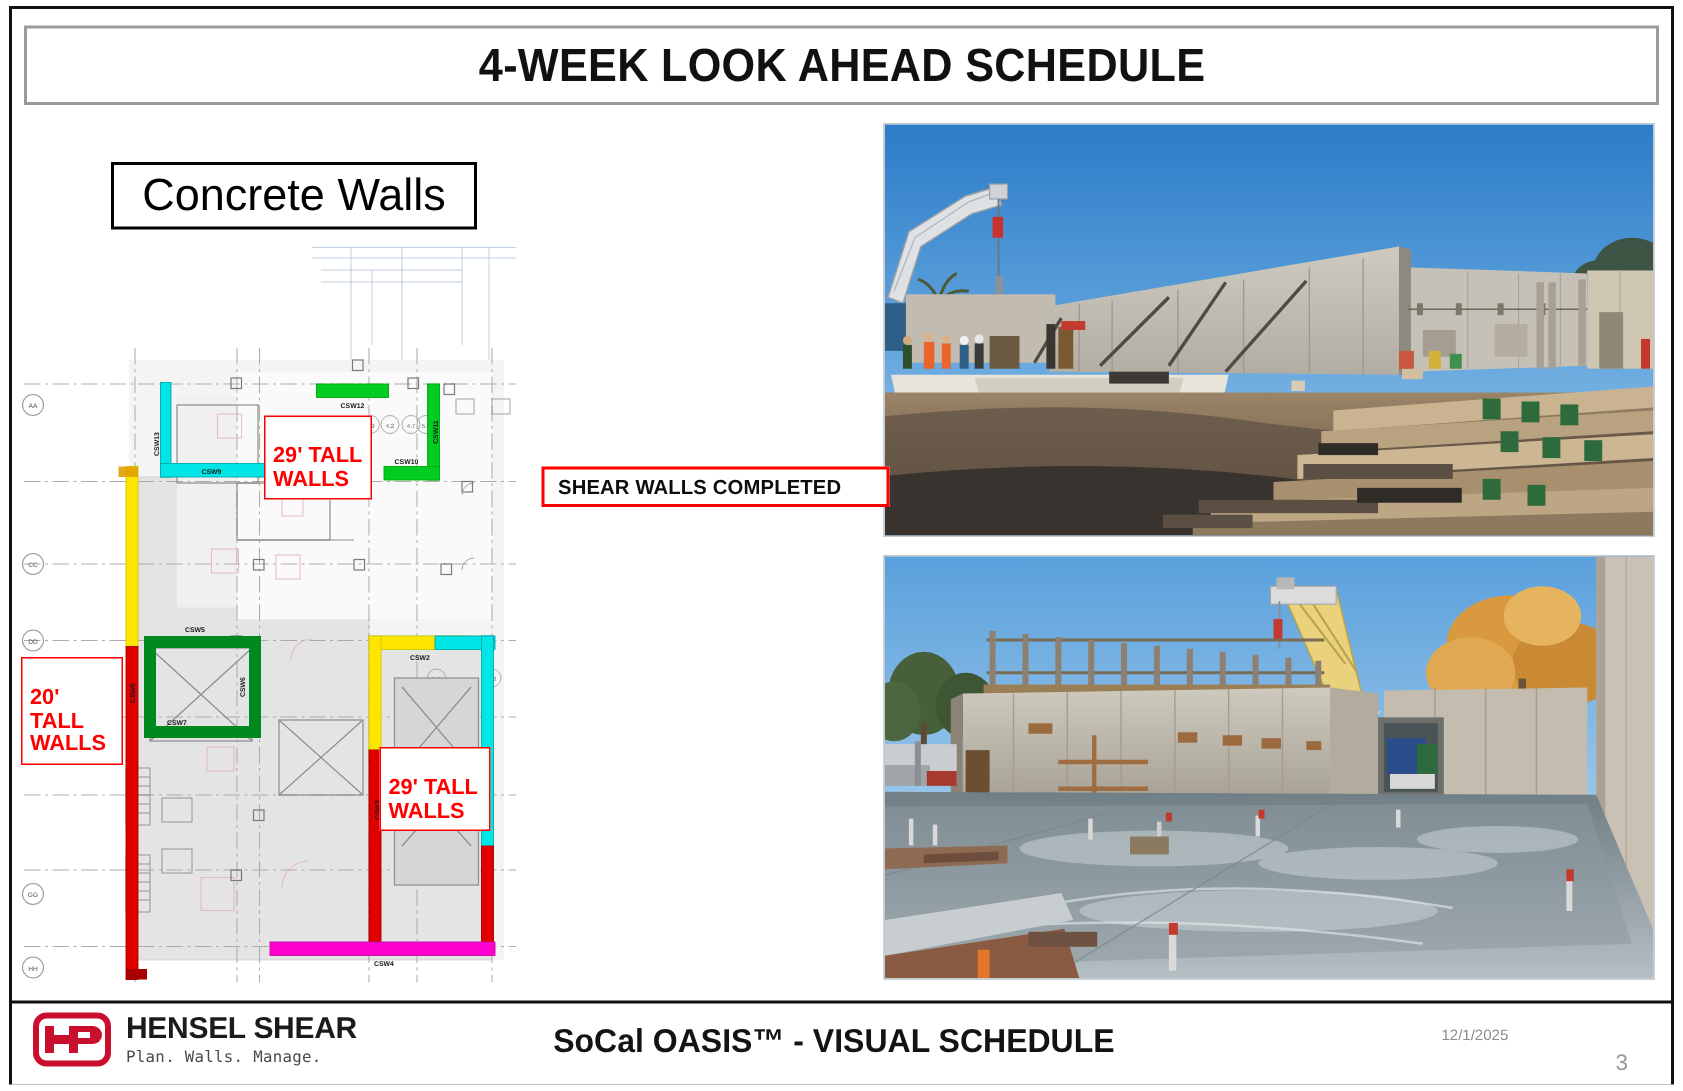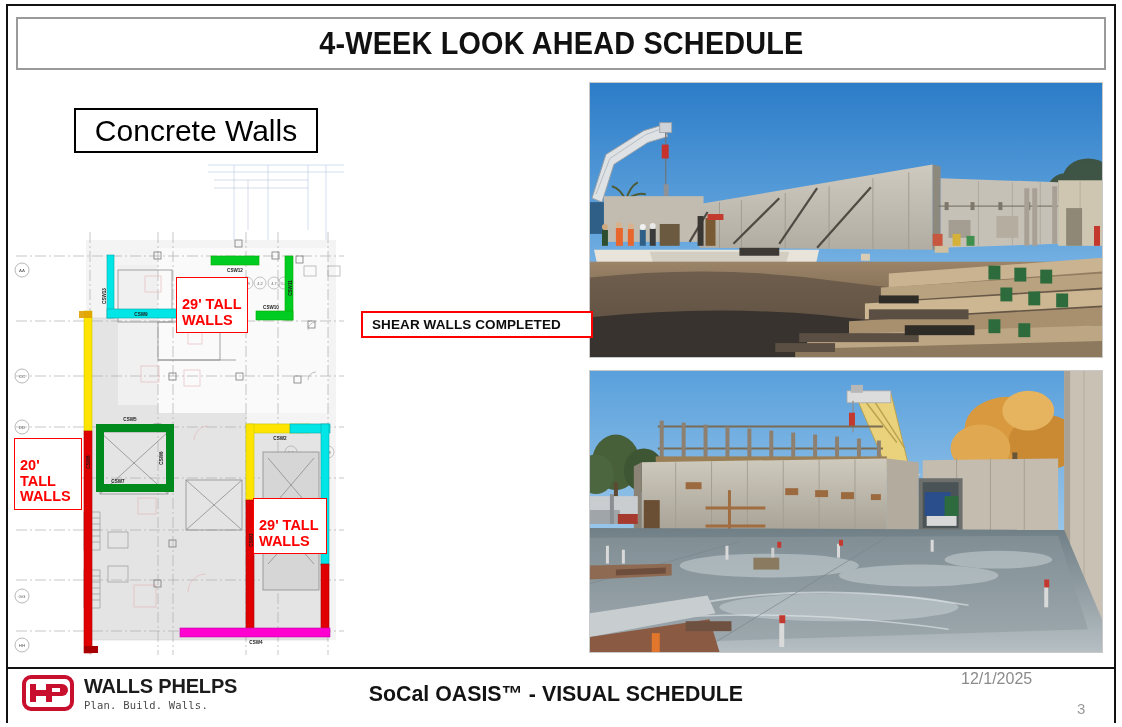--- a/index.html
+++ b/index.html
@@ -156,23 +156,23 @@
     left: 355px; top: 12px;
     font-family: "Liberation Sans", sans-serif;
     font-size: 22px;
     font-weight: bold;
     color: #131313;
     transform: scaleX(.97);
     white-space: nowrap;
   }
   .footer-date {
     position: absolute;
-    left: 953px; top: 1px;
-    font-family: "Liberation Sans", sans-serif;
-    font-size: 16px;
+    left: 953px; top: 16px;
+    font-family: "Liberation Sans", sans-serif;
+    font-size: 10px;
     color: #8b8b8b;
   }
   .footer-page {
     position: absolute;
     left: 1069px; top: 31px;
     font-family: "Liberation Sans", sans-serif;
     font-size: 15px;
     color: #9a9a9a;
   }
 </style>
@@ -722,22 +722,22 @@
       <div class="hp-mark">
         <svg width="44" height="28" viewBox="0 0 44 28">
           <rect x="4" y="5" width="6" height="18" fill="#c8102e"></rect>
           <rect x="4" y="11" width="26" height="6" fill="#c8102e"></rect>
           <rect x="20" y="5" width="6" height="18" fill="#c8102e"></rect>
           <path d="M26 5 H36 a6 6 0 0 1 0 12 H26 Z" fill="#c8102e"></path>
           <rect x="26" y="9" width="8" height="4" fill="#ffffff"></rect>
         </svg>
       </div>
       <div class="logo-words">
-        <span class="logo-name">WALLS PHELPS</span>
-        <span class="logo-tag">Plan. Build. Walls.</span>
+        <span class="logo-name">HENSEL SHEAR</span>
+        <span class="logo-tag">Plan. Walls. Manage.</span>
       </div>
     </div>
 
     <div class="footer-title">SoCal OASIS™ - VISUAL SCHEDULE</div>
 
     <div class="footer-date">12/1/2025</div>
 
     <div class="footer-page">3</div>
   </div>
 

